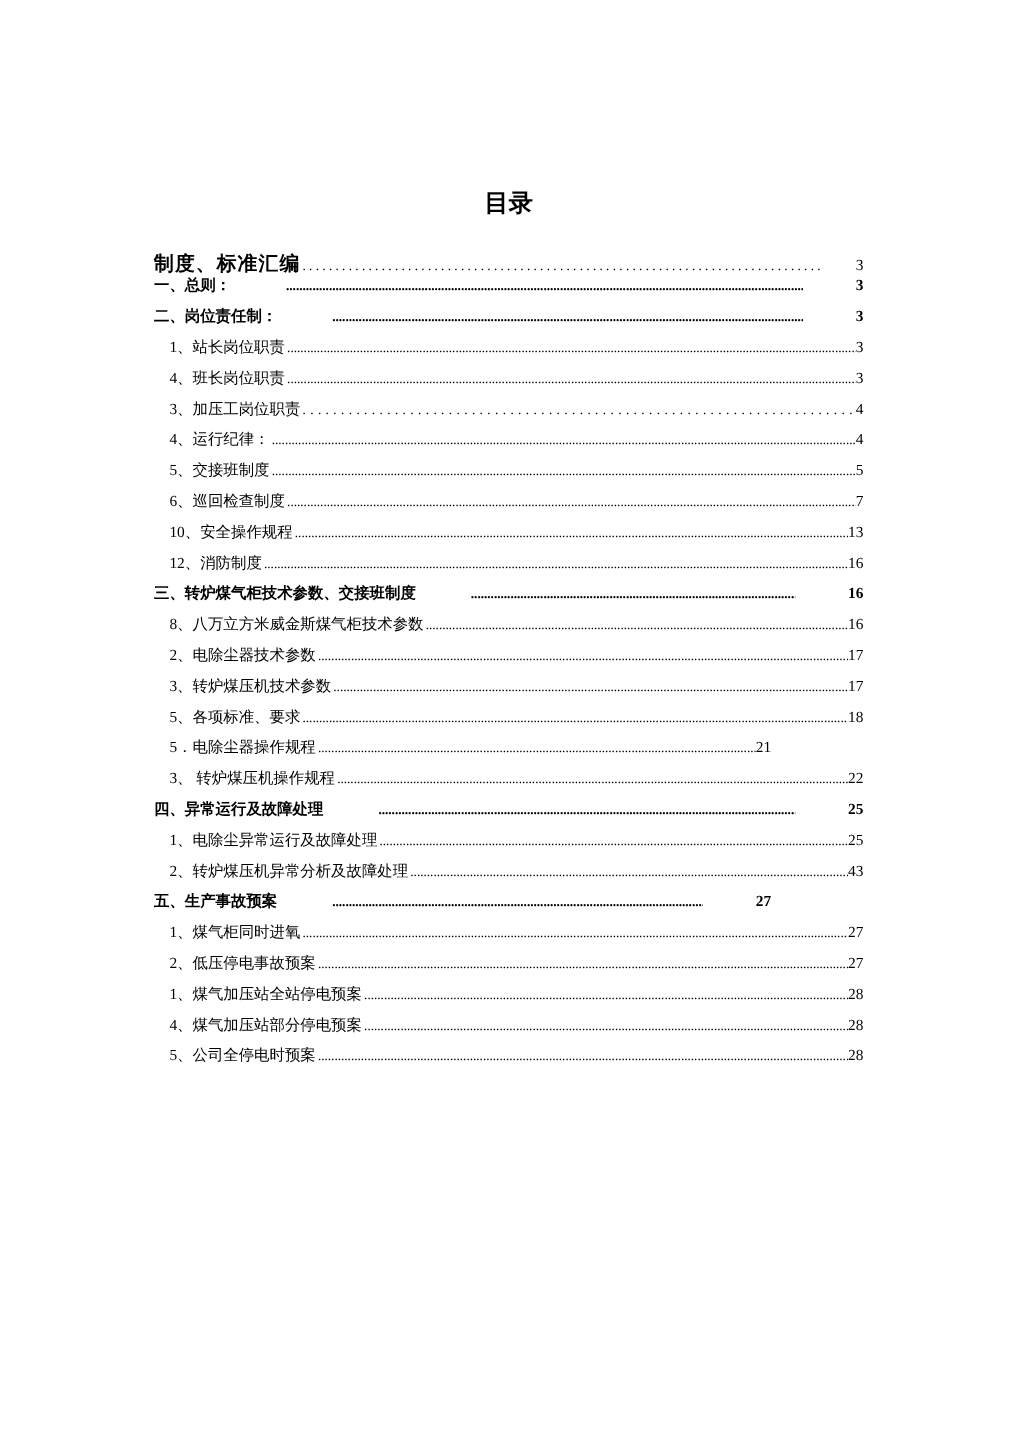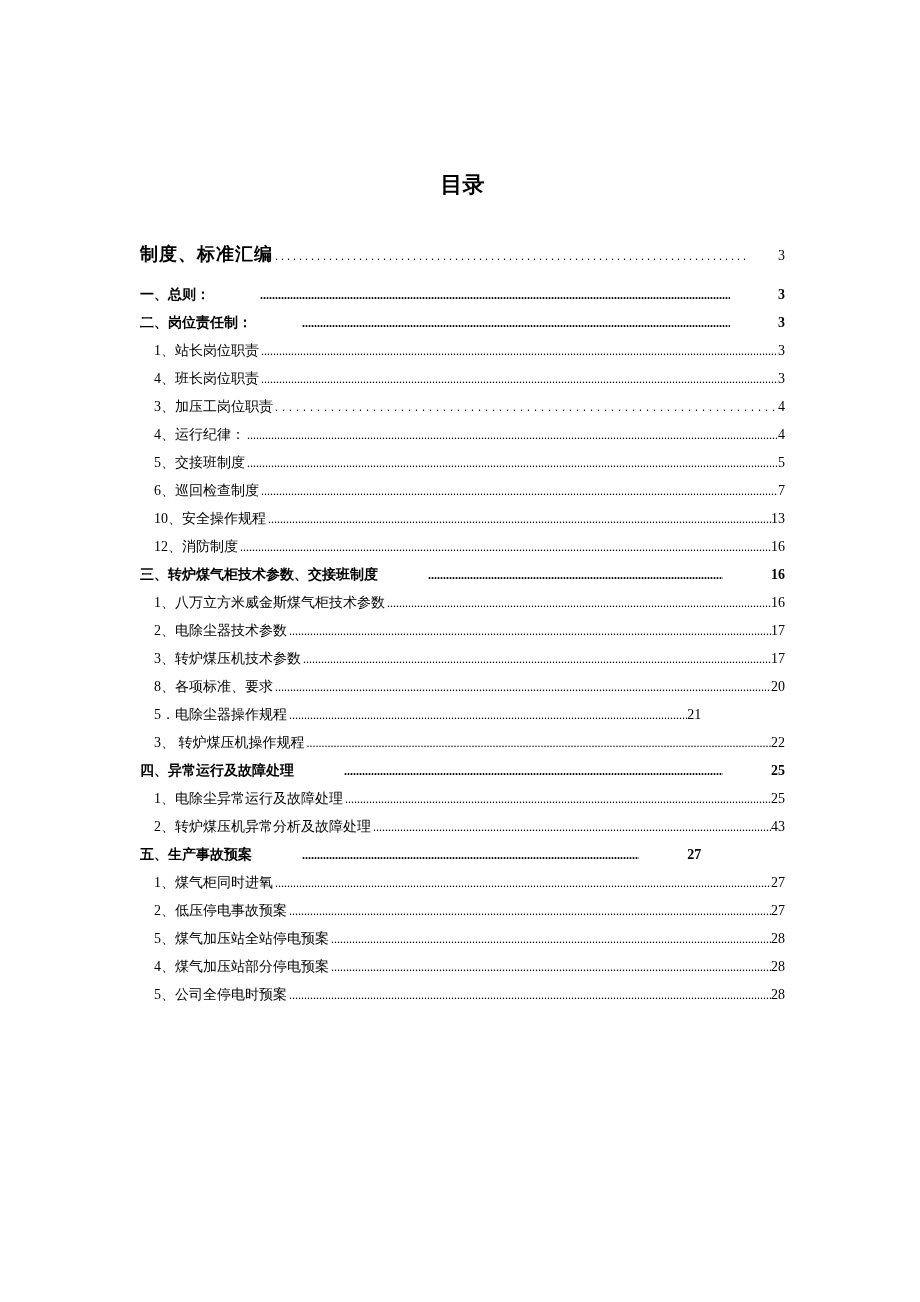--- a/index.html
+++ b/index.html
@@ -12,31 +12,30 @@
       height: 1302px;
       background: #ffffff;
       font-family: "SimSun", "宋体", serif;
       color: #000000;
       padding: 170px 135px 0 140px;
     }
     .title {
       text-align: center;
       font-size: 22px;
       font-weight: bold;
-      margin-bottom: 42px;
+      margin-bottom: 27px;
     }
     .toc-line {
       display: flex;
       align-items: baseline;
       white-space: nowrap;
     }
     .toc-main {
       font-size: 18px;
       font-weight: bold;
-      margin-bottom: 20px;
     }
     .toc-main .toc-text {
       letter-spacing: 1px;
     }
     .toc-main .toc-dots {
       flex: 1;
       overflow: hidden;
       letter-spacing: 3px;
       font-weight: normal;
     }
@@ -136,38 +135,38 @@
       <span class="toc-text">12、消防制度</span>
       <span class="toc-dots">............................................................................................................................................................................................................................................................................................................</span>
       <span class="toc-page">16</span>
     </div>
     <div class="toc-line toc-section">
       <span class="toc-text">三、转炉煤气柜技术参数、交接班制度</span>
       <span class="toc-dots">............................................................................................................................................................................................................................................................................................................</span>
       <span class="toc-page">16</span>
     </div>
     <div class="toc-line toc-sub">
-      <span class="toc-text">1、八万立方米威金斯煤气柜技术参数</span>
+      <span class="toc-text">8、八万立方米威金斯煤气柜技术参数</span>
       <span class="toc-dots">............................................................................................................................................................................................................................................................................................................</span>
       <span class="toc-page">16</span>
     </div>
     <div class="toc-line toc-sub">
       <span class="toc-text">2、电除尘器技术参数</span>
       <span class="toc-dots">............................................................................................................................................................................................................................................................................................................</span>
       <span class="toc-page">17</span>
     </div>
     <div class="toc-line toc-sub">
       <span class="toc-text">3、转炉煤压机技术参数</span>
       <span class="toc-dots">............................................................................................................................................................................................................................................................................................................</span>
       <span class="toc-page">17</span>
     </div>
     <div class="toc-line toc-sub">
-      <span class="toc-text">8、各项标准、要求</span>
-      <span class="toc-dots">............................................................................................................................................................................................................................................................................................................</span>
-      <span class="toc-page">20</span>
+      <span class="toc-text">5、各项标准、要求</span>
+      <span class="toc-dots">............................................................................................................................................................................................................................................................................................................</span>
+      <span class="toc-page">18</span>
     </div>
     <div class="toc-line toc-sub toc-short">
       <span class="toc-text">5．电除尘器操作规程</span>
       <span class="toc-dots">............................................................................................................................................................................................................................................................................................................</span>
       <span class="toc-page">21</span>
     </div>
     <div class="toc-line toc-sub">
       <span class="toc-text">3、 转炉煤压机操作规程</span>
       <span class="toc-dots">............................................................................................................................................................................................................................................................................................................</span>
       <span class="toc-page">22</span>
@@ -196,21 +195,21 @@
       <span class="toc-text">1、煤气柜同时进氧</span>
       <span class="toc-dots">............................................................................................................................................................................................................................................................................................................</span>
       <span class="toc-page">27</span>
     </div>
     <div class="toc-line toc-sub">
       <span class="toc-text">2、低压停电事故预案</span>
       <span class="toc-dots">............................................................................................................................................................................................................................................................................................................</span>
       <span class="toc-page">27</span>
     </div>
     <div class="toc-line toc-sub">
-      <span class="toc-text">5、煤气加压站全站停电预案</span>
+      <span class="toc-text">1、煤气加压站全站停电预案</span>
       <span class="toc-dots">............................................................................................................................................................................................................................................................................................................</span>
       <span class="toc-page">28</span>
     </div>
     <div class="toc-line toc-sub">
       <span class="toc-text">4、煤气加压站部分停电预案</span>
       <span class="toc-dots">............................................................................................................................................................................................................................................................................................................</span>
       <span class="toc-page">28</span>
     </div>
     <div class="toc-line toc-sub">
       <span class="toc-text">5、公司全停电时预案</span>

